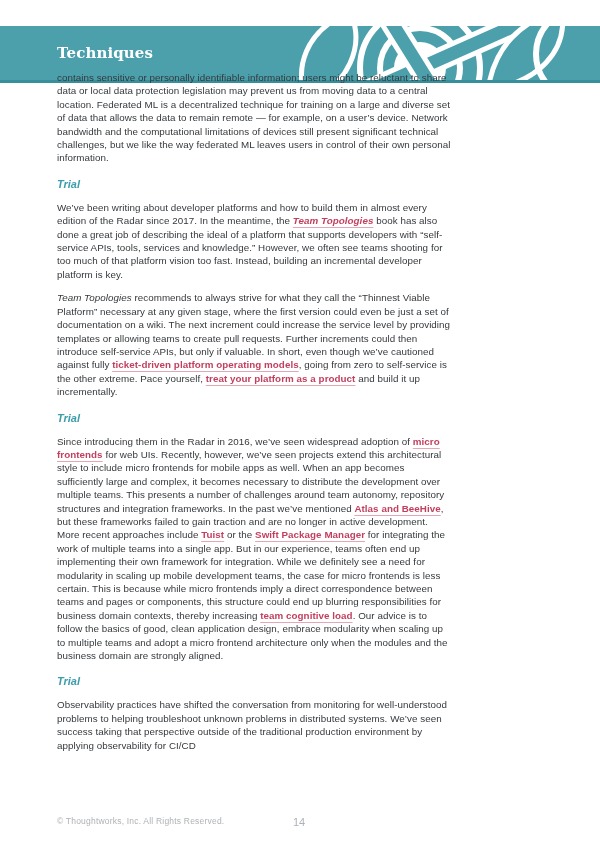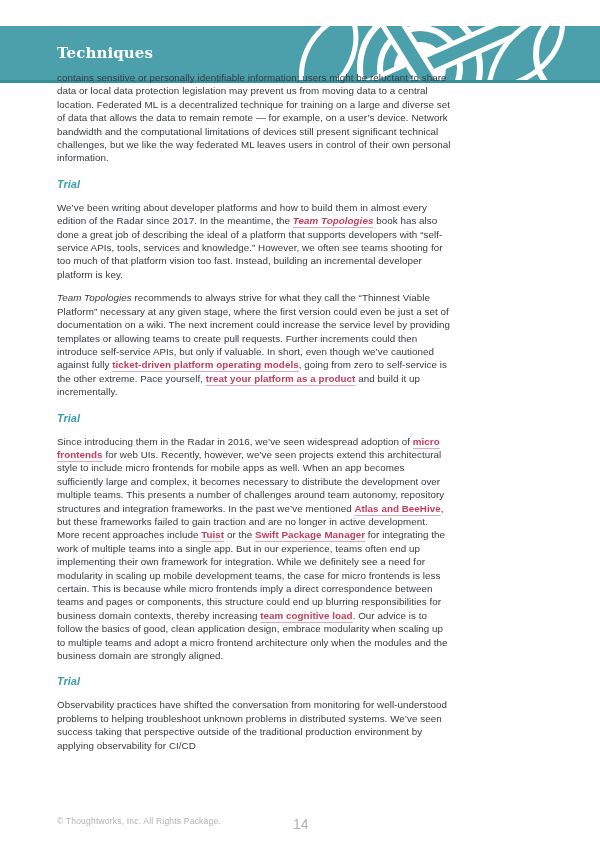--- a/index.html
+++ b/index.html
@@ -39,21 +39,21 @@
   .seg-text{}
   .seg-italic{font-style:italic;}
   a.seg-link,a.seg-link-italic{color:var(--link);font-weight:700;text-decoration:underline;
         text-decoration-thickness:1px;text-underline-offset:2.5px;
         text-decoration-color:rgba(194,63,94,.45);cursor:pointer;}
   a.seg-link-italic{font-style:italic;}
 
   
   .footer-copyright{position:absolute;left:57px;top:816px;font-size:8.5px;
                     color:var(--footer-text);letter-spacing:.2px;}
-  .page-number{position:absolute;left:293px;top:816px;font-size:14px;
+  .page-number{position:absolute;left:293px;top:816px;font-size:11px;
                color:var(--footer-text);}
 </style>
 </head>
 <body>
 
 <div class="header">
   <span class="header-title">Techniques</span>
   <svg class="header-art" viewBox="0 0 330 57" preserveAspectRatio="xMidYMin slice" aria-hidden="true">
 
     <circle cx="150" cy="42" r="60" fill="none" stroke="#fff" stroke-width="6"></circle>
@@ -90,14 +90,14 @@
     <p class="body-par"><span class="seg-text">Since introducing them in the Radar in 2016, we’ve seen widespread adoption of </span><a class="seg-link" href="#">micro frontends</a><span class="seg-text"> for web UIs. Recently, however, we’ve seen projects extend this architectural style to include micro frontends for mobile apps as well. When an app becomes sufficiently large and complex, it becomes necessary to distribute the development over multiple teams. This presents a number of challenges around team autonomy, repository structures and integration frameworks. In the past we’ve mentioned </span><a class="seg-link" href="#">Atlas and BeeHive</a><span class="seg-text">, but these frameworks failed to gain traction and are no longer in active development. More recent approaches include </span><a class="seg-link" href="#">Tuist</a><span class="seg-text"> or the </span><a class="seg-link" href="#">Swift Package Manager</a><span class="seg-text"> for integrating the work of multiple teams into a single app. But in our experience, teams often end up implementing their own framework for integration. While we definitely see a need for modularity in scaling up mobile development teams, the case for micro frontends is less certain. This is because while micro frontends imply a direct correspondence between teams and pages or components, this structure could end up blurring responsibilities for business domain contexts, thereby increasing </span><a class="seg-link" href="#">team cognitive load</a><span class="seg-text">. Our advice is to follow the basics of good, clean application design, embrace modularity when scaling up to multiple teams and adopt a micro frontend architecture only when the modules and the business domain are strongly aligned.</span></p>
   </div>
 
   <div>
     <div class="ring">Trial</div>
     <p class="body-par"><span class="seg-text">Observability practices have shifted the conversation from monitoring for well-understood problems to helping troubleshoot unknown problems in distributed systems. We’ve seen success taking that perspective outside of the traditional production environment by applying observability for CI/CD</span></p>
   </div>
 
 </div>
 
-<div class="footer-copyright">© Thoughtworks, Inc. All Rights Package.</div>
+<div class="footer-copyright">© Thoughtworks, Inc. All Rights Reserved.</div>
 <div class="page-number">14</div>
 
 </body></html>

